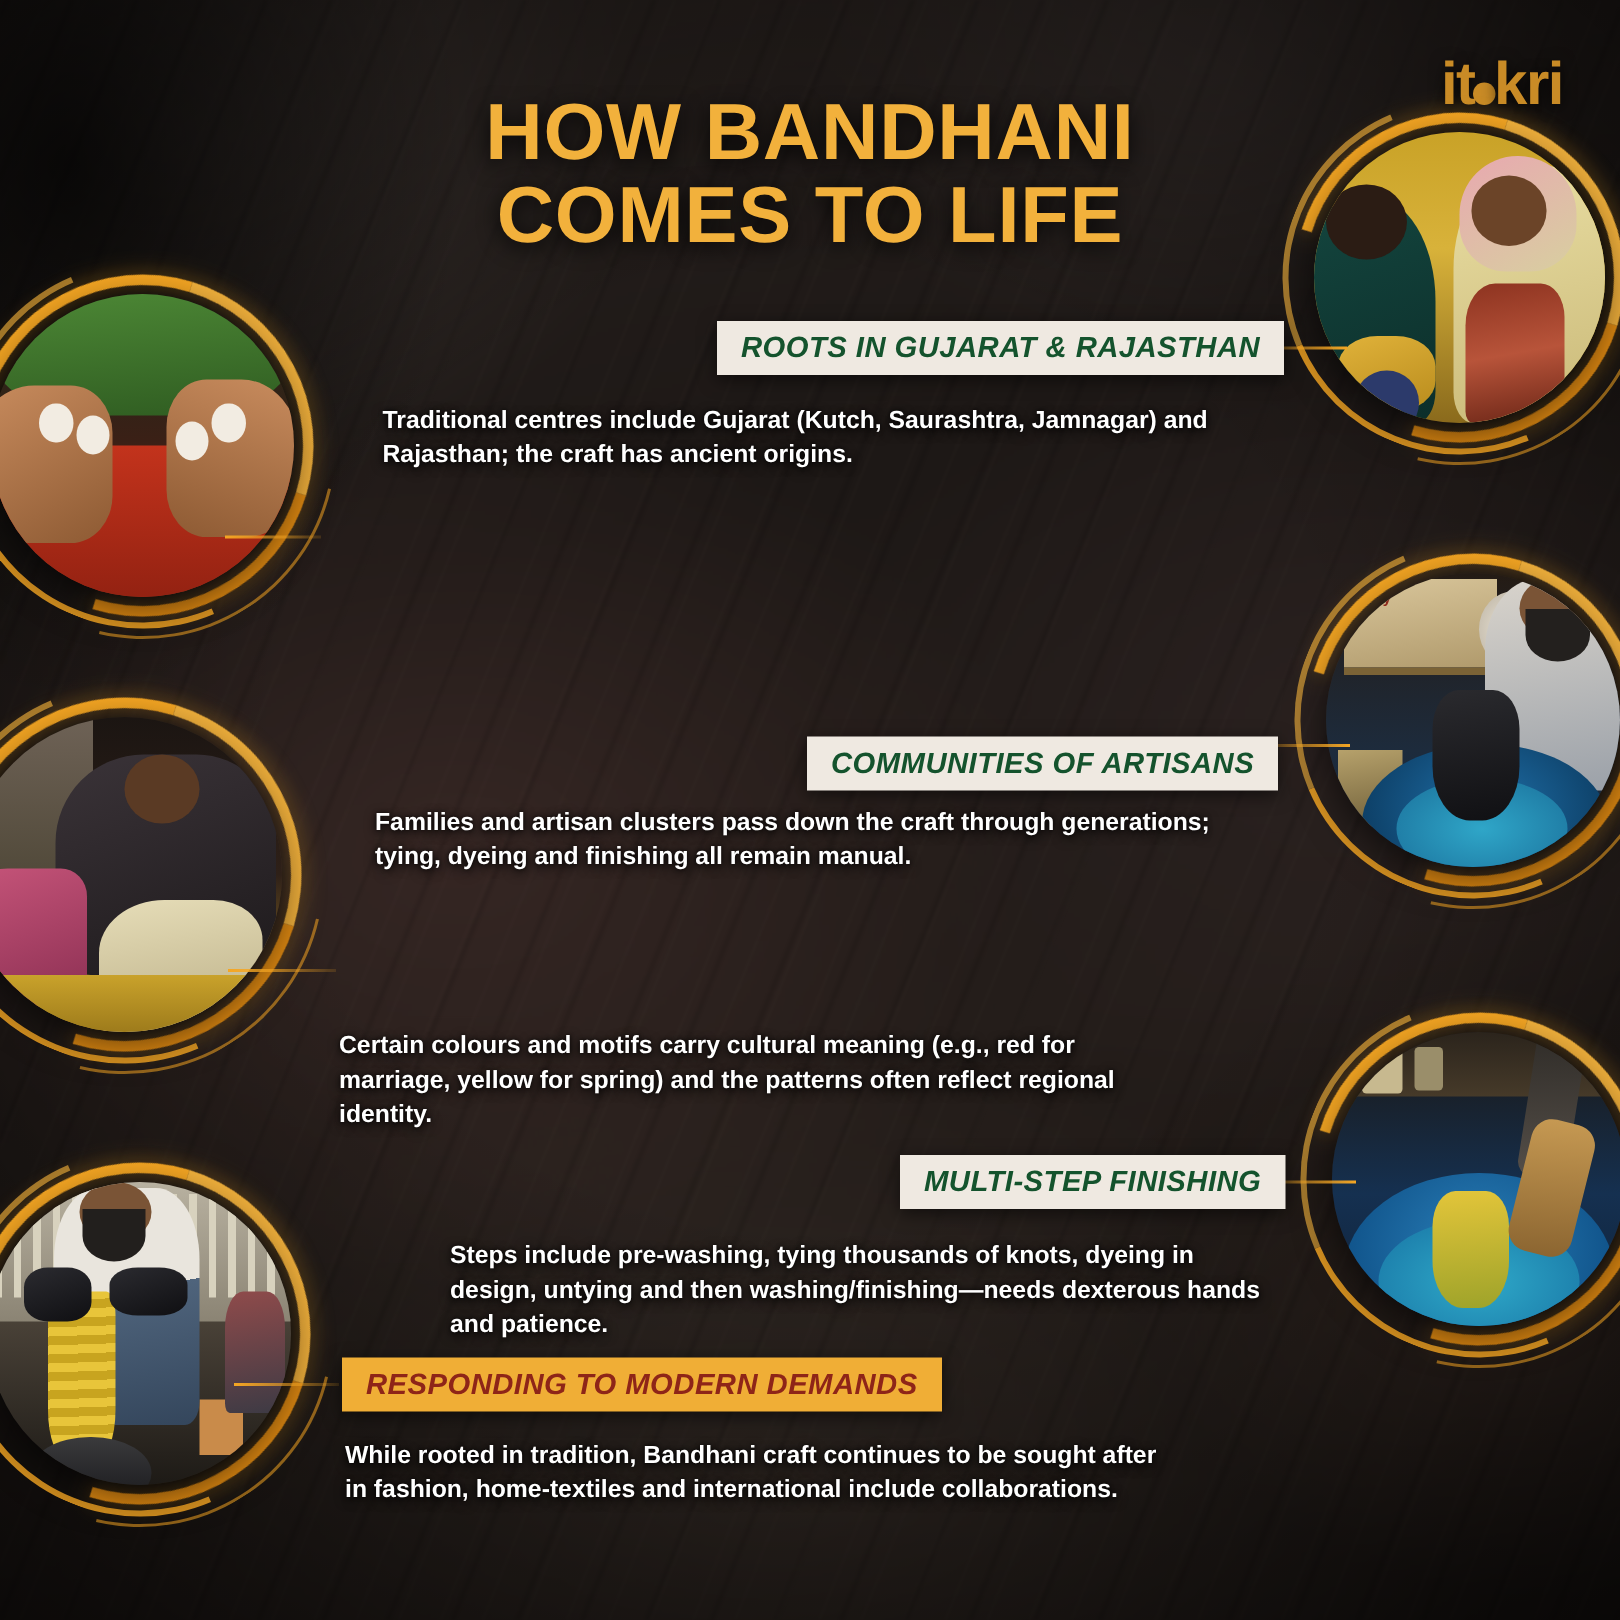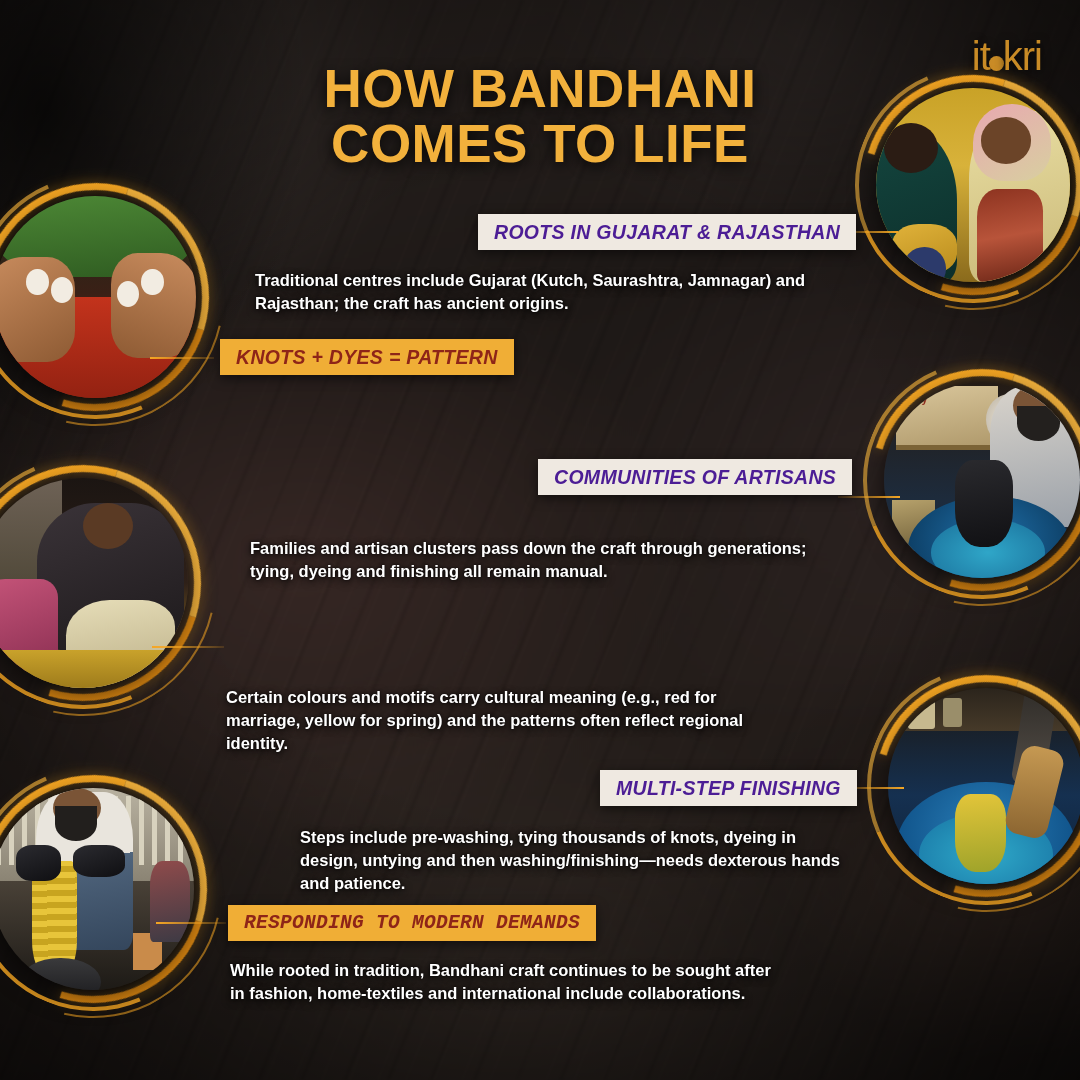--- a/index.html
+++ b/index.html
@@ -47,21 +47,21 @@
     font-size:53px;line-height:1.03;font-weight:bold;letter-spacing:.5px;
     color:#F2B13C;
     text-shadow:0 3px 14px rgba(0,0,0,.85);
     padding:0 150px;
     margin-top:28px;
   }
   .title .l2{display:block;}
 
   .logo{
     position:absolute;right:38px;top:36px;
-    font-size:40px;font-weight:normal;letter-spacing:-1px;
+    font-size:40px;font-weight:bold;letter-spacing:-1px;
     color:#C98B26;line-height:1;
     text-shadow:0 2px 10px rgba(0,0,0,.8);
   }
   .logo .dot{
     display:inline-block;width:15px;height:15px;border-radius:50%;
     background:#C98B26;vertical-align:-1px;margin:0 -1px;
   }
 
   
   .photo{position:absolute;}
@@ -192,21 +192,21 @@
     background:linear-gradient(175deg,#E3C53A,#9ea32a);}
 
   
   .label{
     position:absolute;display:flex;align-items:center;
     height:36px;padding:0 16px;
     font-size:19.5px;font-weight:bold;font-style:italic;letter-spacing:.3px;
     white-space:nowrap;
     box-shadow:0 3px 12px rgba(0,0,0,.55);
   }
-  .label.cream{background:#EFE9E1;color:#4c1d95;}
+  .label.cream{background:#EFE9E1;color:#14532d;}
   .label.amber{background:#F0AE36;color:#8E2518;}
 
   .connector{
     position:absolute;height:2px;
     background:linear-gradient(90deg,rgba(245,166,35,.15),#F5A623);
   }
   .connector.rev{background:linear-gradient(270deg,rgba(245,166,35,.15),#F5A623);}
 
   
   .copy{
@@ -348,30 +348,29 @@
         <div class="vat"></div>
       </div>
     </div>
   </div>
 
   <div class="connector" style="left:836px;top:231px;width:62px;"></div>
   <div class="label cream" style="left:478px;top:214px;">ROOTS IN GUJARAT &amp; RAJASTHAN</div>
   <div class="copy r" style="left:255px;top:269px;width:585px;">Traditional centres include Gujarat (Kutch, Saurashtra, Jamnagar) and Rajasthan; the craft has ancient origins.</div>
 
   <div class="connector rev" style="left:150px;top:357px;width:64px;"></div>
-  <div class="label amber" style="left:220px;top:339px;">KNOTS + DYES = PATTERN</div>
 
   <div class="connector" style="left:838px;top:496px;width:62px;"></div>
-  <div class="label cream" style="left:538px;top:459px;">COMMUNITIES OF ARTISANS</div>
+  <div class="label cream" style="left:538px;top:491px;">COMMUNITIES OF ARTISANS</div>
   <div class="copy r" style="left:250px;top:537px;width:590px;">Families and artisan clusters pass down the craft through generations; tying, dyeing and finishing all remain manual.</div>
 
   <div class="connector rev" style="left:152px;top:646px;width:72px;"></div>
   <div class="copy l" style="left:226px;top:686px;width:540px;">Certain colours and motifs carry cultural meaning (e.g., red for marriage, yellow for spring) and the patterns often reflect regional identity.</div>
 
   <div class="connector" style="left:838px;top:787px;width:66px;"></div>
   <div class="label cream" style="left:600px;top:770px;">MULTI-STEP FINISHING</div>
   <div class="copy r" style="left:300px;top:826px;width:540px;">Steps include pre-washing, tying thousands of knots, dyeing in design, untying and then washing/finishing—needs dexterous hands and patience.</div>
 
   <div class="connector rev" style="left:156px;top:922px;width:70px;"></div>
-  <div class="label amber" style="left:228px;top:905px;font-family:Liberation Mono, monospace;">RESPONDING TO MODERN DEMANDS</div>
+  <div class="label amber" style="left:228px;top:905px;">RESPONDING TO MODERN DEMANDS</div>
   <div class="copy l" style="left:230px;top:959px;width:560px;">While rooted in tradition, Bandhani craft continues to be sought after in fashion, home-textiles and international include collaborations.</div>
 
 </div>
 
 </body></html>

